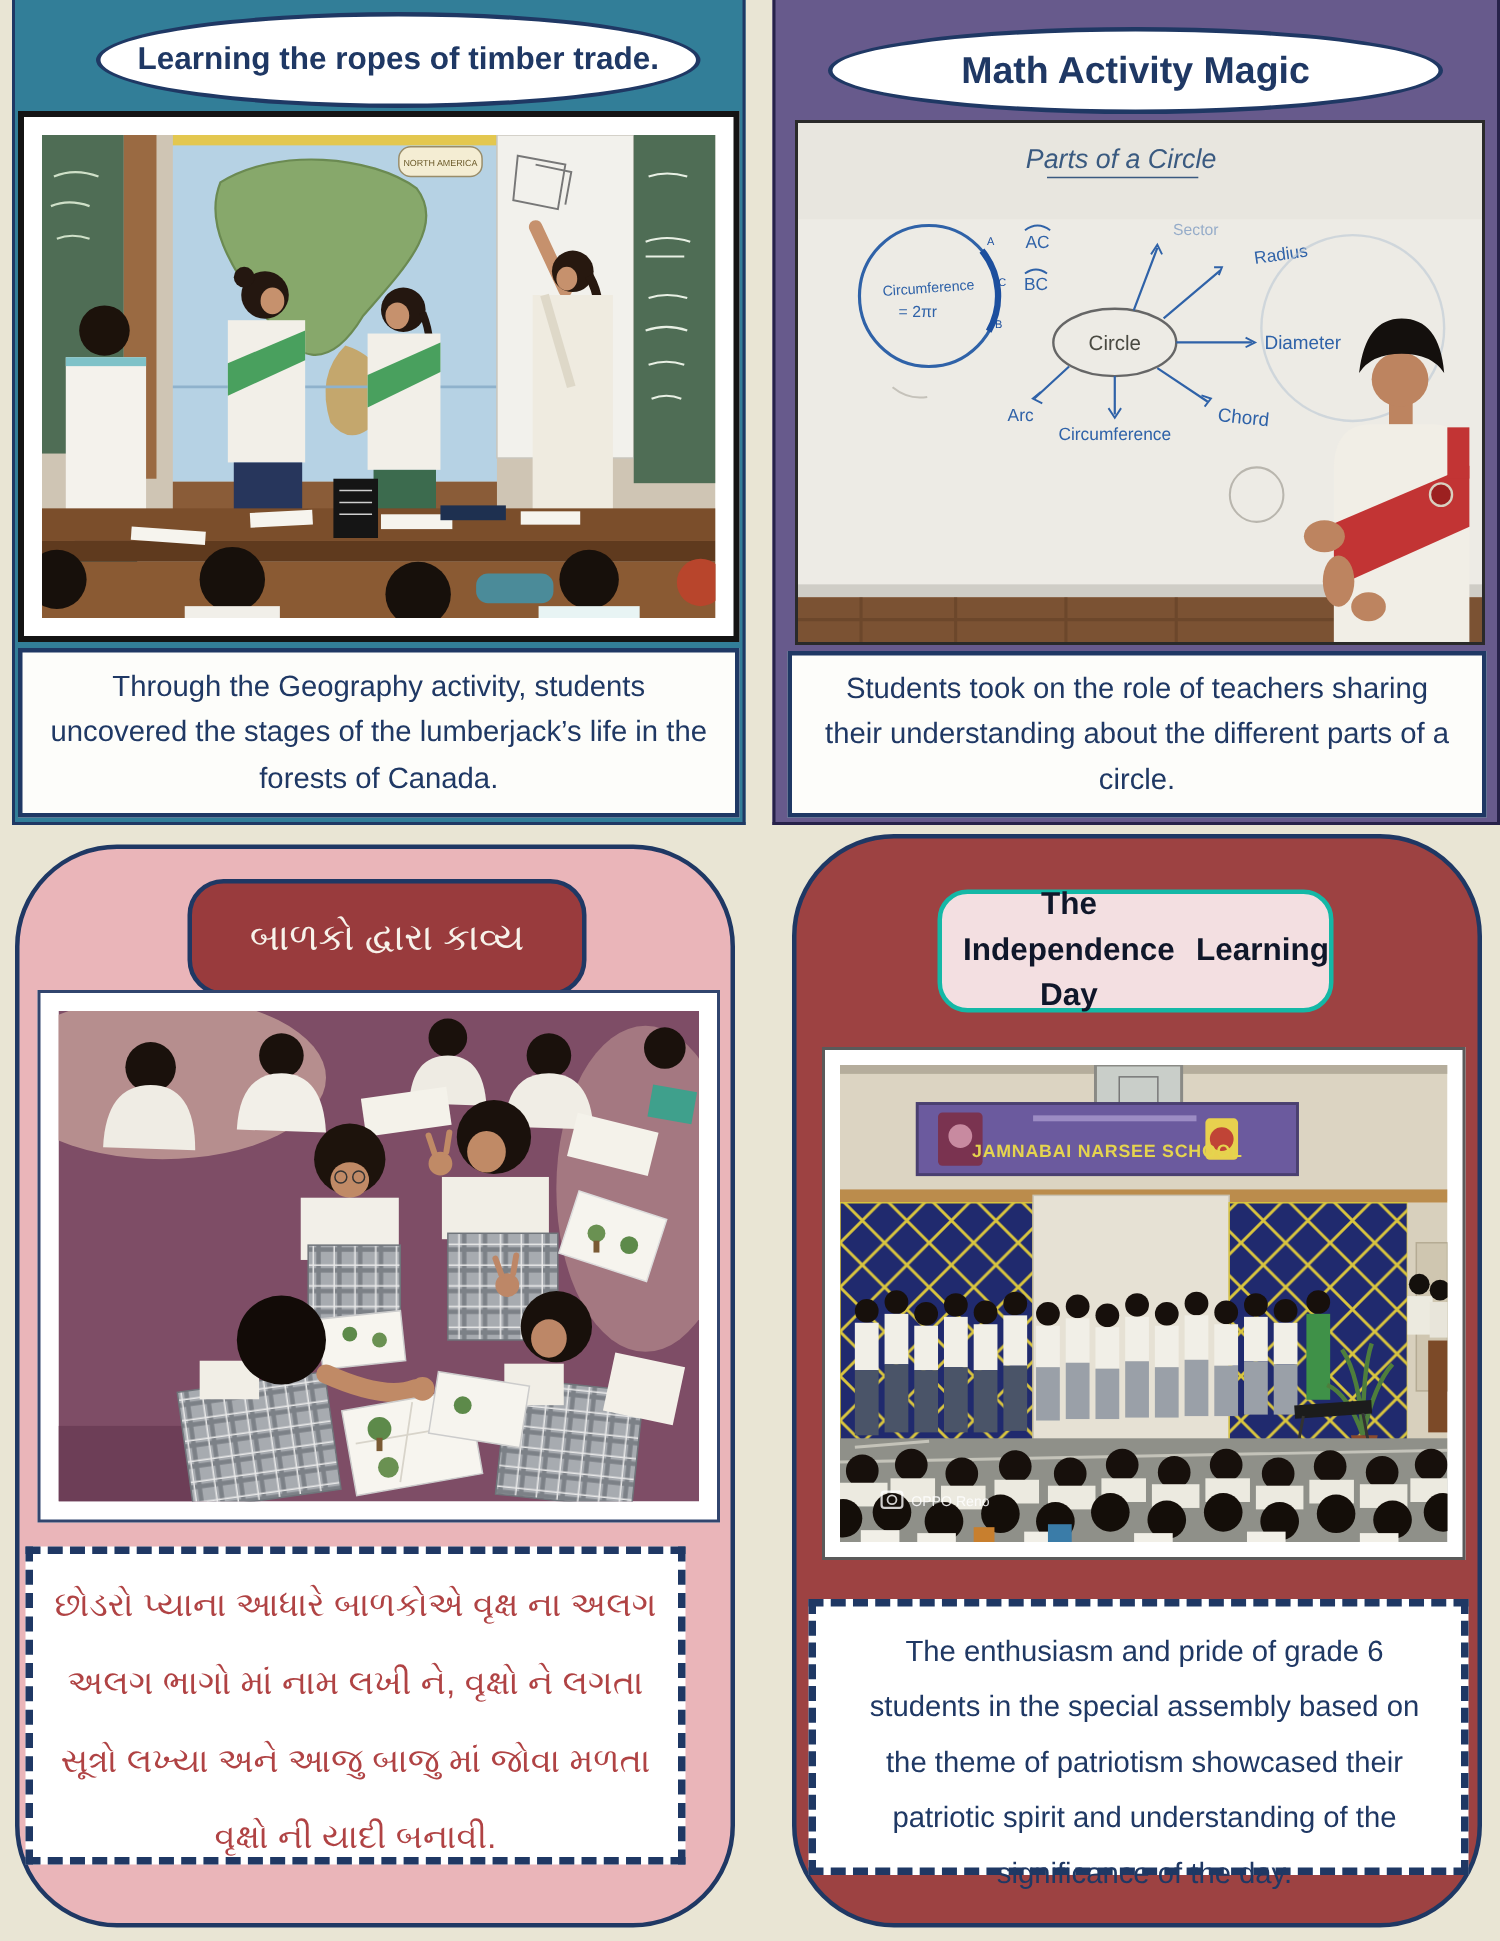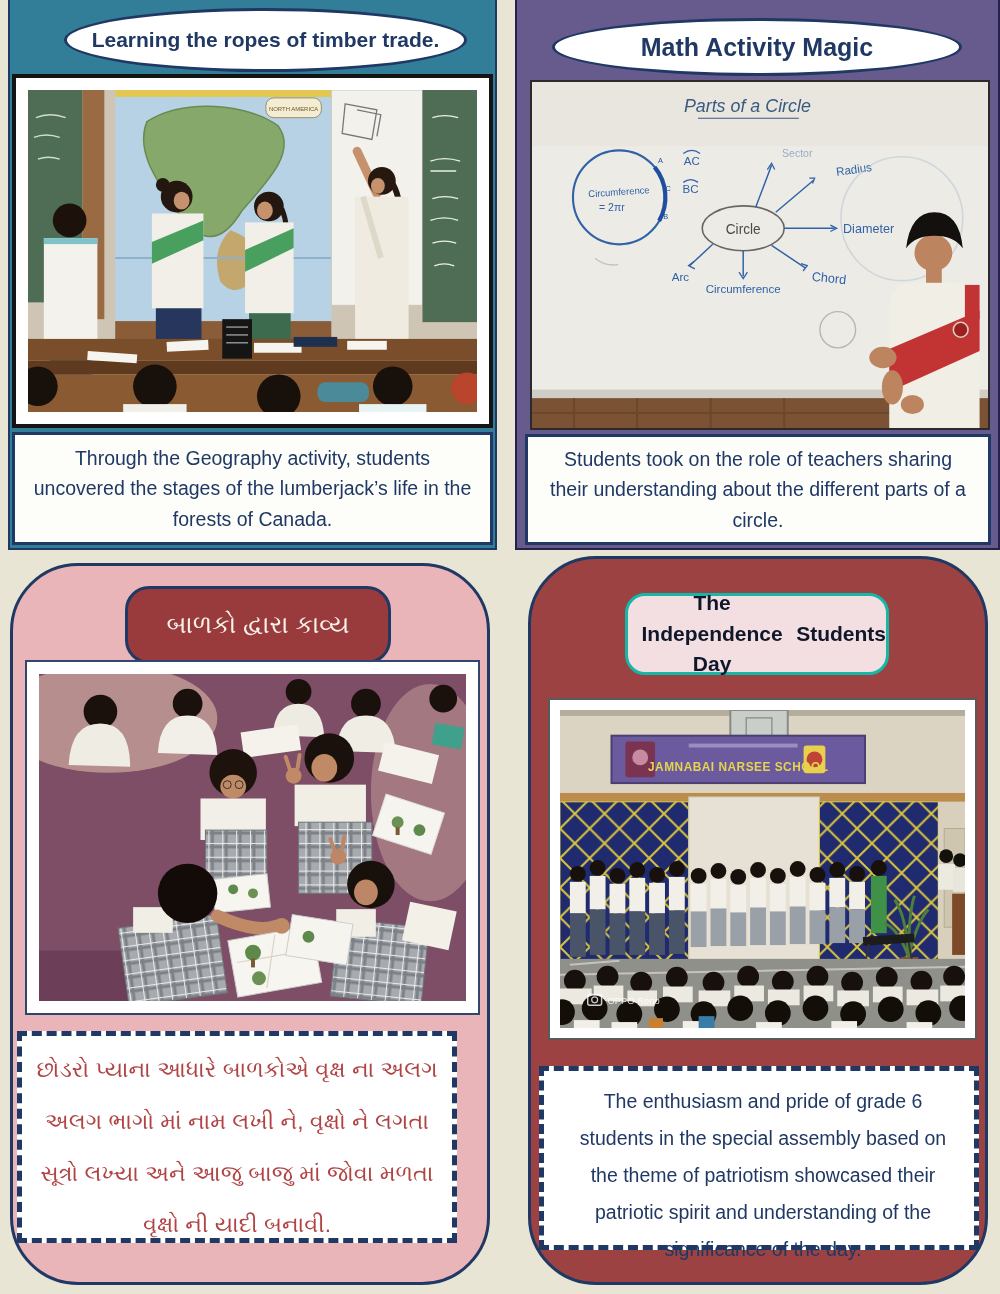--- a/index.html
+++ b/index.html
@@ -286,21 +286,21 @@
     </div>
 
     <div class="caption-dashed cap-3">
       <span>છોડરો પ્યાના આધારે બાળકોએ વૃક્ષ ના અલગ અલગ ભાગો માં નામ લખી ને, વૃક્ષો ને લગતા સૂત્રો લખ્યા અને આજુ બાજુ  માં જોવા મળતા વૃક્ષો ની યાદી બનાવી.</span>
     </div>
   </div>
 
   <div class="panel panel-maroon">
     <div class="rr-banner rr-assembly">
       <span>The Independence Day</span>
-      <span>Students</span>
+      <span>Learning</span>
     </div>
 
     <div class="photo-frame pf-4">
       <svg viewBox="0 0 409 322" preserveAspectRatio="none">
         <defs>
           <pattern id="lat4" width="30" height="30" patternUnits="userSpaceOnUse">
             <rect width="30" height="30" fill="#202a6e"></rect>
             <path d="M0,30 L30,0 M-5,5 L5,-5 M25,35 L35,25 M0,0 L30,30 M25,-5 L35,5 M-5,25 L5,35" stroke="#d9c53e" stroke-width="2"></path>
           </pattern>
         </defs>

